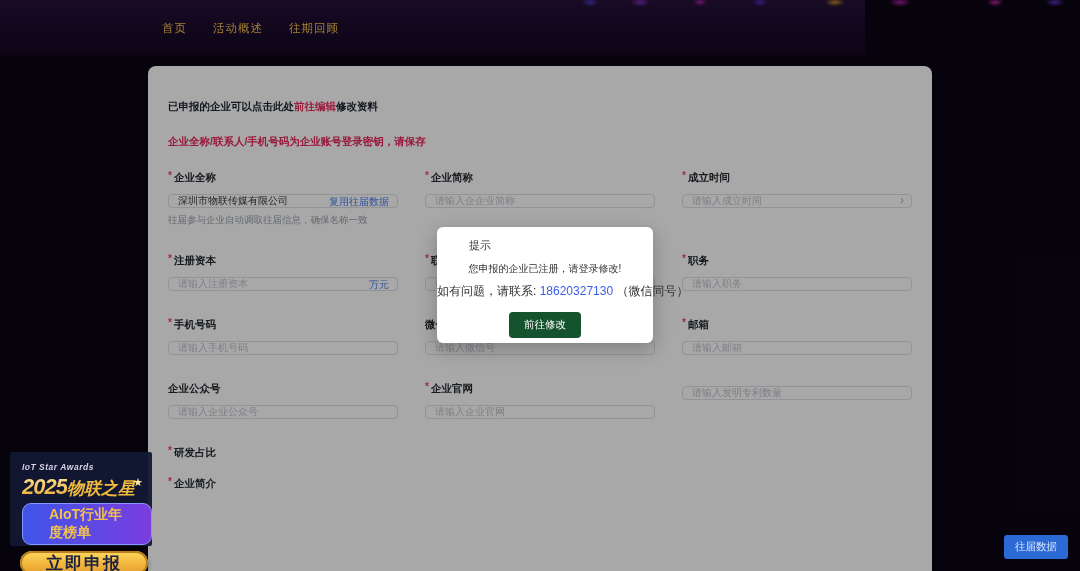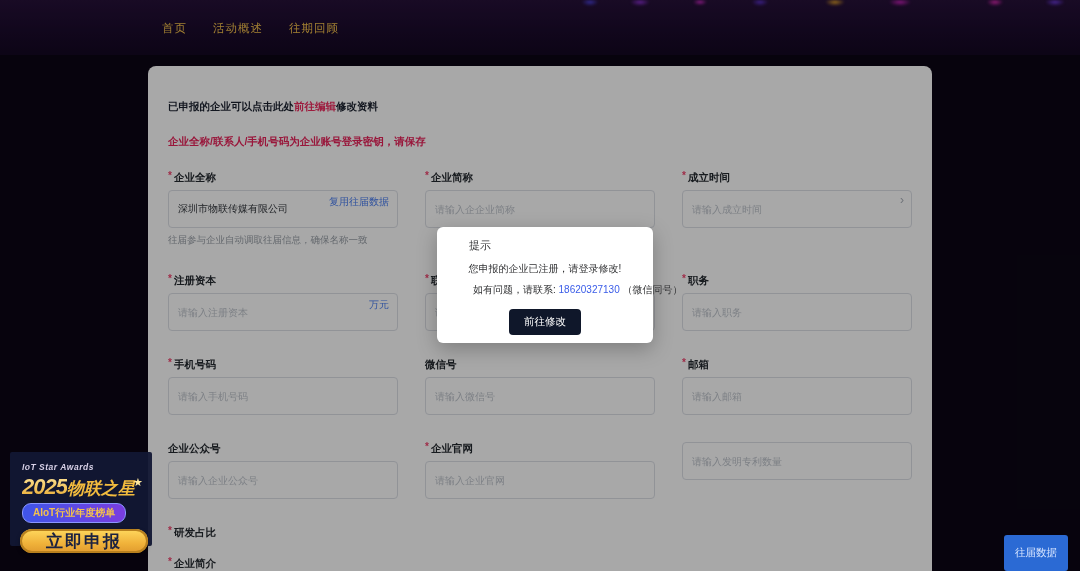--- a/index.html
+++ b/index.html
@@ -5,21 +5,21 @@
   * { margin:0; padding:0; box-sizing:border-box; }
   html,body { width:1080px; height:571px; overflow:hidden; }
   body {
     position:relative;
     font-family:"Liberation Sans","DejaVu Sans",sans-serif;
     background:#0b0614;
   }
 
   
   .navbar {
-    position:absolute; top:0; left:0; width:1080px; height:55px;
+    position:absolute; top:0; left:0; width:865px; height:55px;
     background:linear-gradient(180deg,#261139 0%,#1b0b2c 55%,#140822 100%);
     z-index:1;
   }
   .nav-links { position:absolute; left:162px; top:21px; display:flex; gap:26px; }
   .nav-link { font-size:11.5px; color:#f3c04c; letter-spacing:1px; cursor:pointer; }
   .top-strip {
     position:absolute; top:0; left:0; width:1080px; height:6px; z-index:2;
     background:
       radial-gradient(12px 6px at 590px 2px,#4a3fd8 0%,transparent 70%),
       radial-gradient(14px 6px at 640px 2px,#8a2fd0 0%,transparent 70%),
@@ -45,21 +45,21 @@
   .form-grid {
     margin-top:22px;
     display:grid; grid-template-columns:repeat(3,1fr);
     column-gap:14px; row-gap:13px;gap:27px;
   }
   .field { min-width:0; }
   .lbl { font-size:10.5px; font-weight:bold; color:#24292f; margin-bottom:5px; position:relative; }
   .req .lbl::before { content:"*"; color:#f0446e; font-size:10px; margin-right:2px; position:relative; top:-2px; }
   .inp-wrap { position:relative; }
   .inp {
-    width:100%; height:38px; border:1px solid #dcdfe6; border-radius:4px;
+    width:100%; height:14px; border:1px solid #dcdfe6; border-radius:4px;
     padding:0 9px; font-size:10px; color:#30343a; background:#fff; outline:none;
     font-family:"Liberation Sans","DejaVu Sans",sans-serif;
   }
   .inp::placeholder { color:#bfc4cc; }
   .inp.pad-r { padding-right:70px; }
   .inp-link {
     position:absolute; right:9px; top:5px; font-size:10px; color:#4a7df0; cursor:pointer;
   }
   .inp-suffix { position:absolute; right:9px; top:5px; font-size:10px; color:#4a7df0; }
   .inp-chevron { position:absolute; right:8px; top:3px; font-size:12px; color:#aab0b9; }
@@ -90,25 +90,25 @@
 
   
   .modal {
     position:absolute; left:437px; top:227px; width:216px; height:116px;
     background:#ffffff; border-radius:6px; z-index:30;
     box-shadow:0 6px 20px rgba(0,0,0,0.25);
   }
   .modal-title { padding:11px 14px 0 32px; font-size:11px; color:#303133; }
   .modal-body { margin-top:9px; text-align:center; }
   .modal-line1 { font-size:10px; color:#303133; }
-  .modal-line2 { margin-top:7px; font-size:10px; color:#303133; white-space:nowrap;padding-left:36px; }
+  .modal-line2 { margin-top:7px; font-size:12px; color:#303133; white-space:nowrap; }
   .modal-phone { color:#3a5ce8; }
   .modal-footer { margin-top:12px; text-align:center; }
   .modal-btn {
-    display:inline-block; background:#0f172a; color:#fff; font-size:10.5px;
+    display:inline-block; background:#14532d; color:#fff; font-size:10.5px;
     padding:6px 15px; border-radius:4px; cursor:pointer; border:none;
     font-family:"Liberation Sans","DejaVu Sans",sans-serif;
   }
 
   
   .promo {
     position:absolute; left:10px; top:452px; width:142px; z-index:20;
   }
   .promo-bg {
     position:absolute; left:0; top:0; width:142px; height:94px;
@@ -117,38 +117,38 @@
   .promo-inner { position:relative; padding:10px 0 0 12px; }
   .promo-awards { font-size:8.5px; font-style:italic; font-weight:bold; color:#d9d2e8; letter-spacing:0.5px; }
   .promo-title-row { margin-top:2px; white-space:nowrap; }
   .promo-year {
     font-size:22px; font-weight:bold; font-style:italic; letter-spacing:-1px;
     background:linear-gradient(180deg,#ffe9a0,#e8a82e); -webkit-background-clip:text; background-clip:text; color:transparent;
   }
   .promo-cn { font-size:17px; font-weight:bold; font-style:italic; color:#f2bb3e; }
   .promo-star { color:#ffe9a0; font-size:11px; position:relative; top:-8px; left:-2px; }
   .promo-pill {
-    margin-top:3px; display:inline-block; padding:2px 10px; border-radius:9px;
+    margin-top:3px; display:inline-block; padding:2px 26px; border-radius:9px;
     background:linear-gradient(90deg,#3f55e8,#7a3de0);
     border:1px solid #8a96ff;
-    font-size:10px; font-weight:bold; color:#f2c04e;
+    font-size:14px; font-weight:bold; color:#f2c04e;
   }
   .promo-cta {
     position:relative; margin-top:6px; margin-left:-2px; width:128px; height:24px; border-radius:17px;
     background:linear-gradient(180deg,#ffd95e 0%,#f0b23a 60%,#e09a2e 100%);
     box-shadow:0 0 0 2px #b8801e inset, 0 2px 4px rgba(0,0,0,0.4);
     display:flex; align-items:center; justify-content:center;
     font-size:17px; font-weight:bold; color:#1c2240; letter-spacing:2px; cursor:pointer;
   }
 
   
   .history-btn {
     position:absolute; right:12px; top:535px; z-index:20;
     background:#2b6ad4; color:#d6e4ff; font-size:10.5px;
-    padding:11px 11px; border-radius:3px; cursor:pointer;
+    padding:5px 11px; border-radius:3px; cursor:pointer;
   }
 </style>
 </head>
 <body>
 
 <div class="navbar">
   <div class="nav-links">
     <span class="nav-link">首页</span>
     <span class="nav-link">活动概述</span>
     <span class="nav-link">往期回顾</span>

